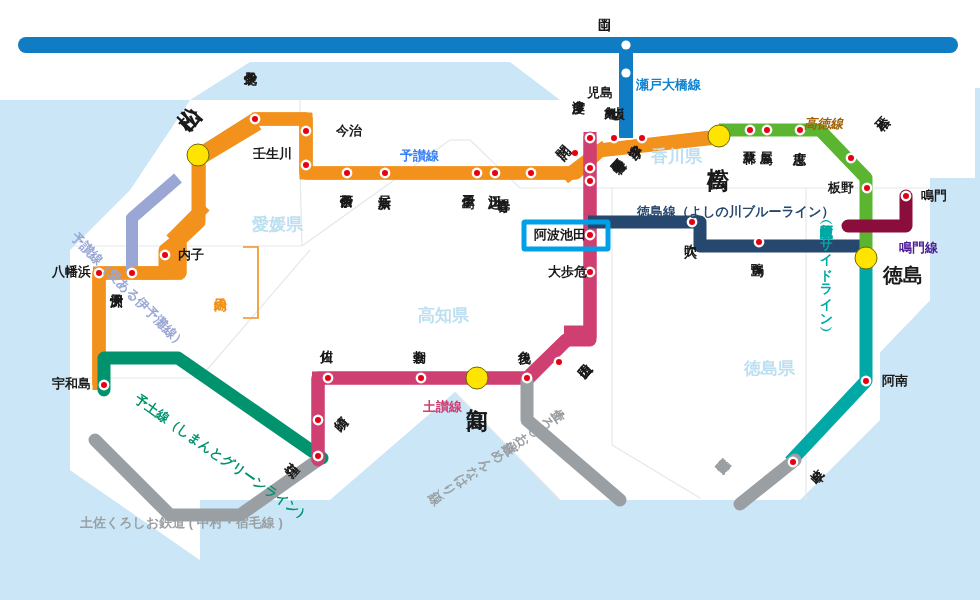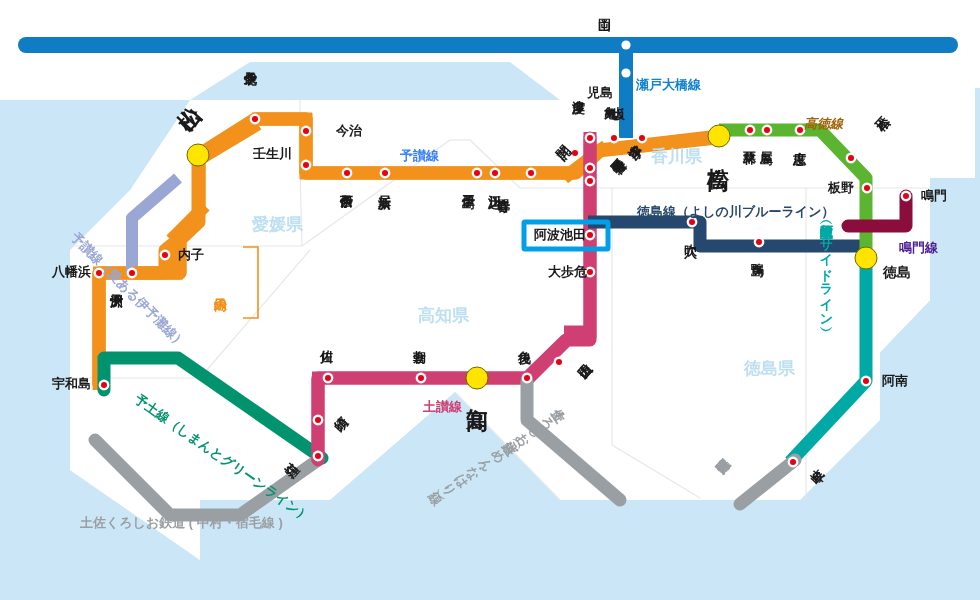--- a/index.html
+++ b/index.html
@@ -463,21 +463,21 @@
       <div class="lbl st vert" style="left: 572px; top: 90px;">多度津</div>
       <div class="lbl st" style="left: 618px; top: 146px; transform: rotate(-48deg); transform-origin: left top; writing-mode: vertical-rl; text-orientation: upright;">宇多津</div>
       <div class="lbl st" style="left: 546px; top: 146px; transform: rotate(-48deg); transform-origin: left top; writing-mode: vertical-rl; text-orientation: upright;">詫間</div>
       <div class="lbl major vert" style="left: 707px; top: 150px; font-size: 22px;">高松</div>
       <div class="lbl st vert" style="left: 743px; top: 141px;">栗林</div>
       <div class="lbl st vert" style="left: 760px; top: 141px;">屋島</div>
       <div class="lbl st vert" style="left: 793px; top: 141px;">志度</div>
       <div class="lbl st" style="left: 866px; top: 118px; transform: rotate(-48deg); transform-origin: left top; writing-mode: vertical-rl; text-orientation: upright;">三本松</div>
       <div class="lbl st" style="left: 828px; top: 181px;">板野</div>
       <div class="lbl st" style="left: 921px; top: 189px;">鳴門</div>
-      <div class="lbl major" style="left: 883px; top: 265px; font-size: 14px;">徳島</div>
+      <div class="lbl major" style="left: 883px; top: 265px; font-size: 20px;">徳島</div>
       <div class="lbl st" style="left: 882px; top: 374px;">阿南</div>
       <div class="lbl st" style="left: 800px; top: 470px; transform: rotate(-48deg); transform-origin: left top; writing-mode: vertical-rl; text-orientation: upright;">牟岐</div>
       <div class="lbl st vert" style="left: 684px; top: 234px;">穴吹</div>
       <div class="lbl st vert" style="left: 751px; top: 253px;">鴨島</div>
       <div class="lbl st" style="left: 534px; top: 228px;">阿波池田</div>
       <div class="lbl st" style="left: 548px; top: 265px;">大歩危</div>
       <div class="lbl st" style="left: 601px; top: 160px; transform: rotate(-48deg); transform-origin: left top; writing-mode: vertical-rl; text-orientation: upright;">善通寺</div>
       <div class="lbl st" style="left: 601px; top: 160px; transform: rotate(-48deg); transform-origin: left top; writing-mode: vertical-rl; text-orientation: upright;">琴平</div>
       <div class="lbl st vert" style="left: 497px; top: 188px;">観音寺</div>
       <div class="lbl st vert" style="left: 488px; top: 185px;">川之江</div>

